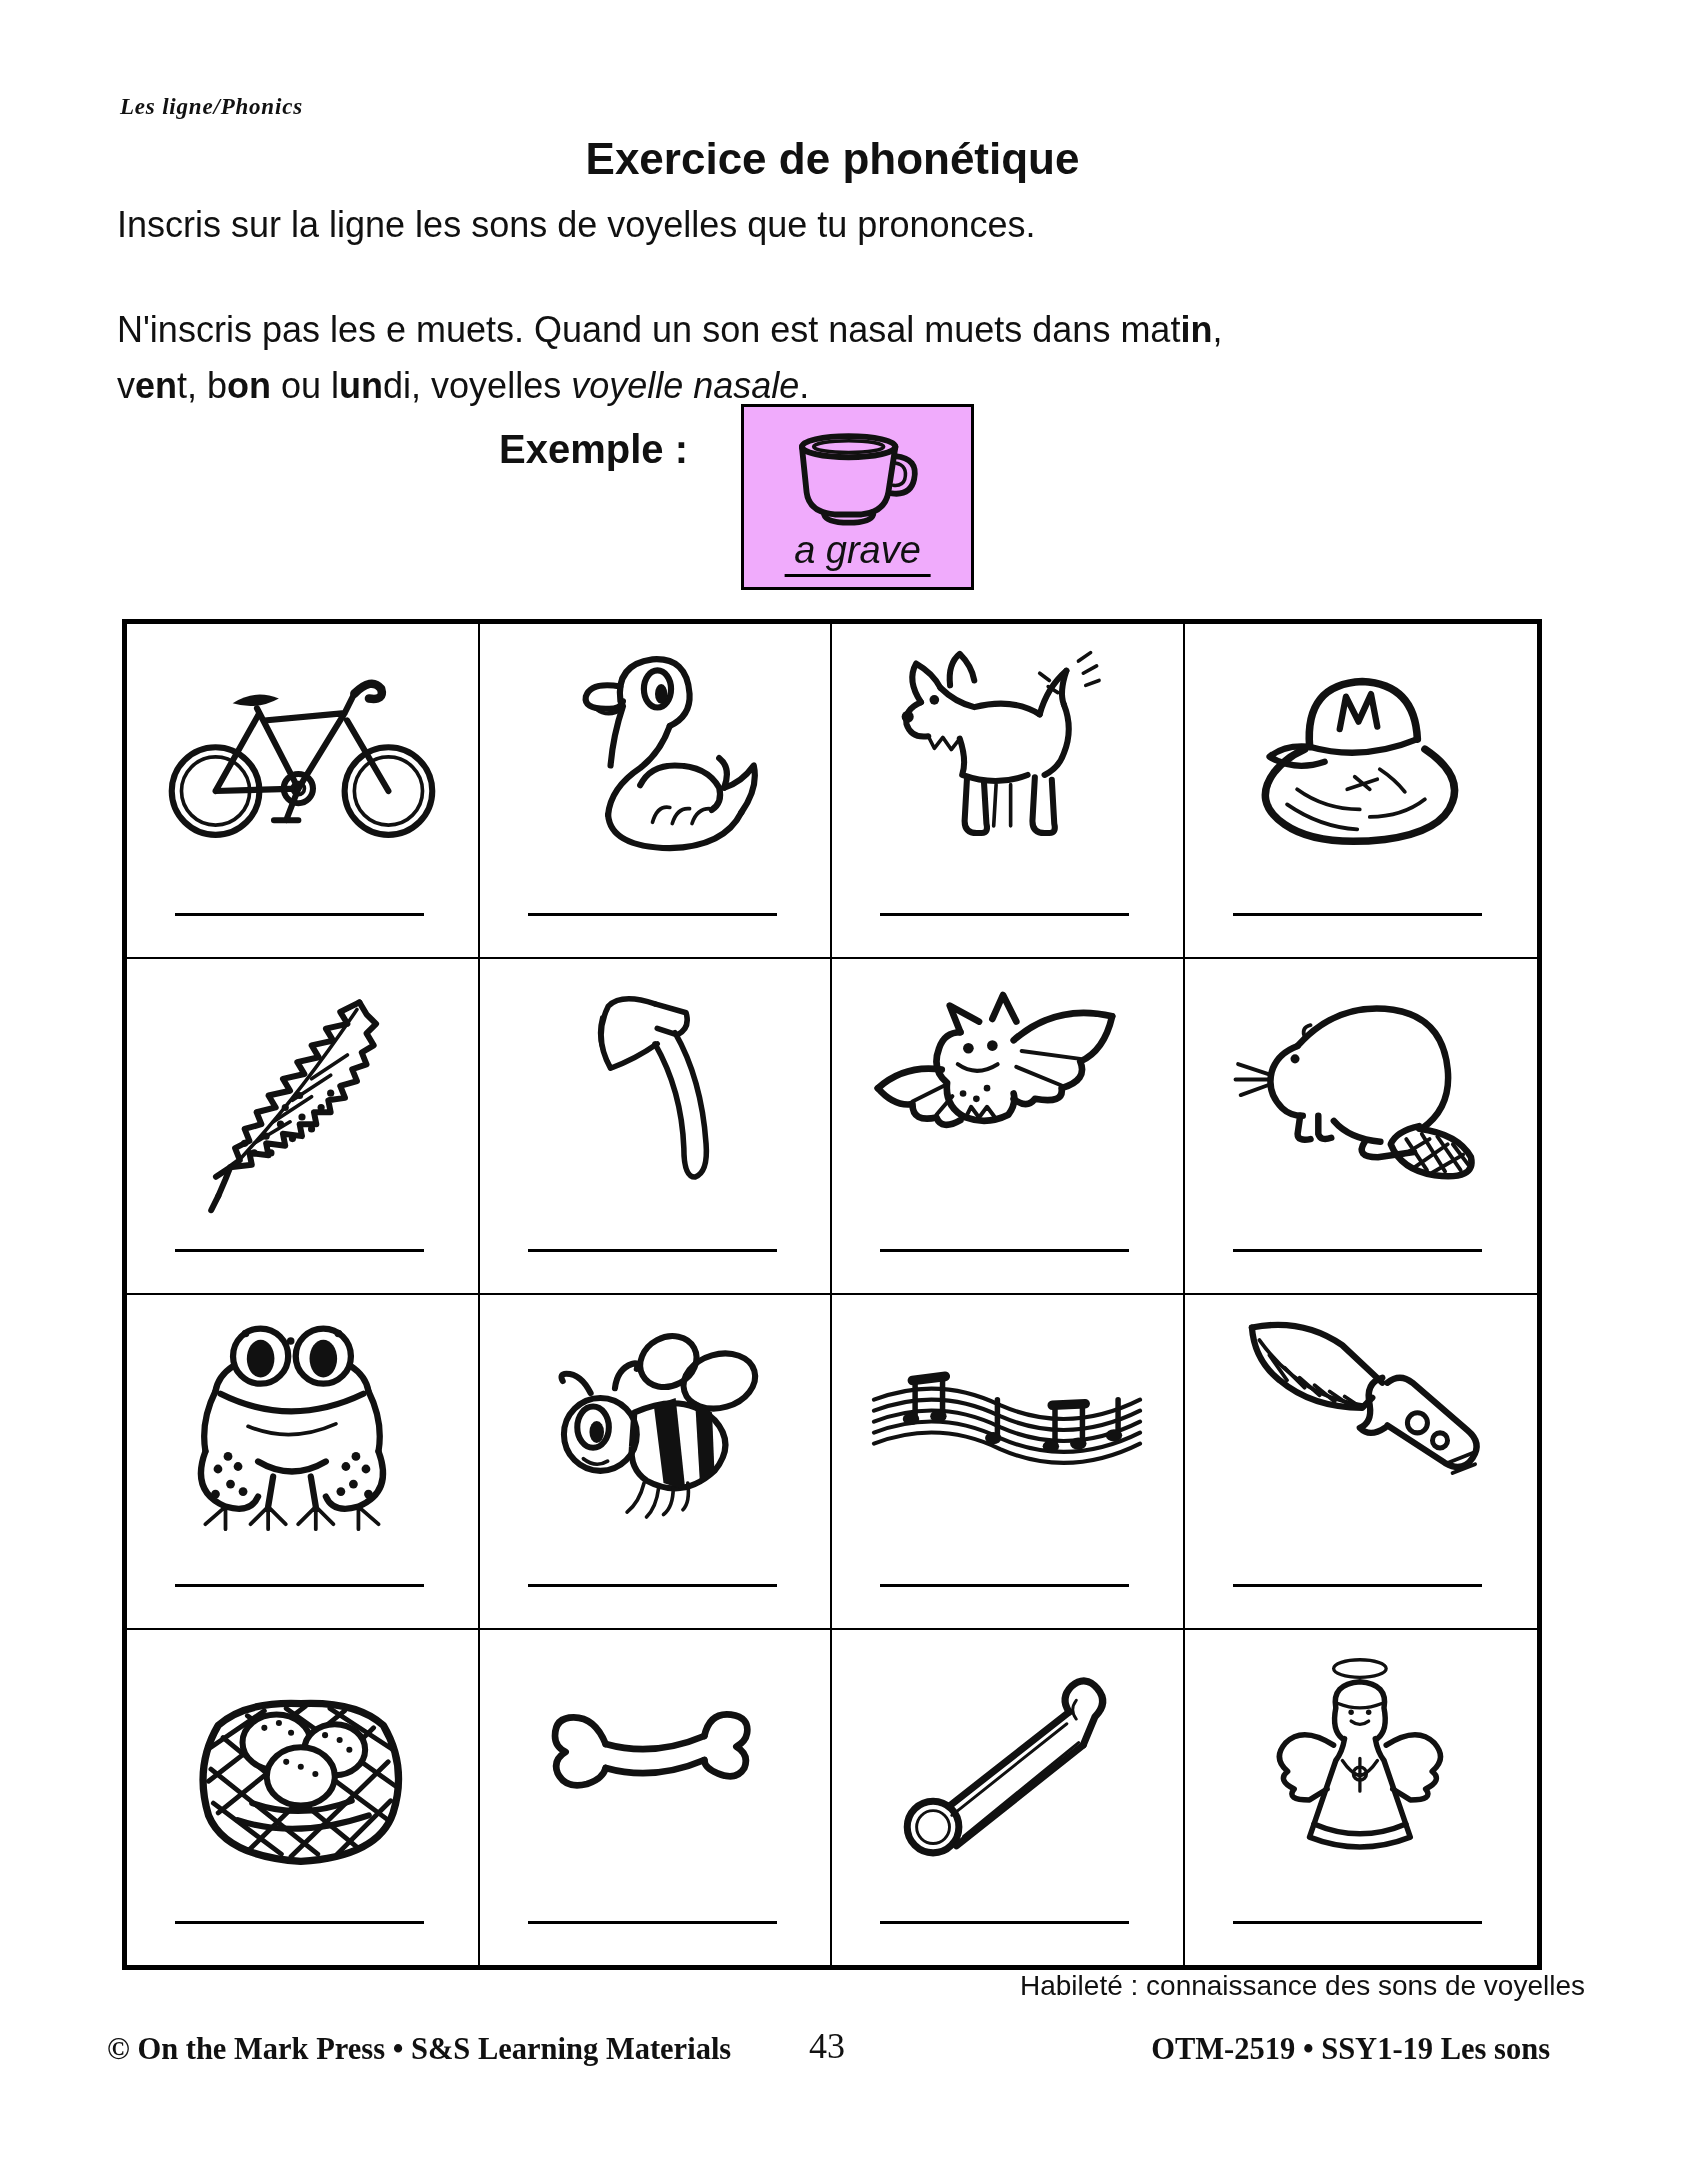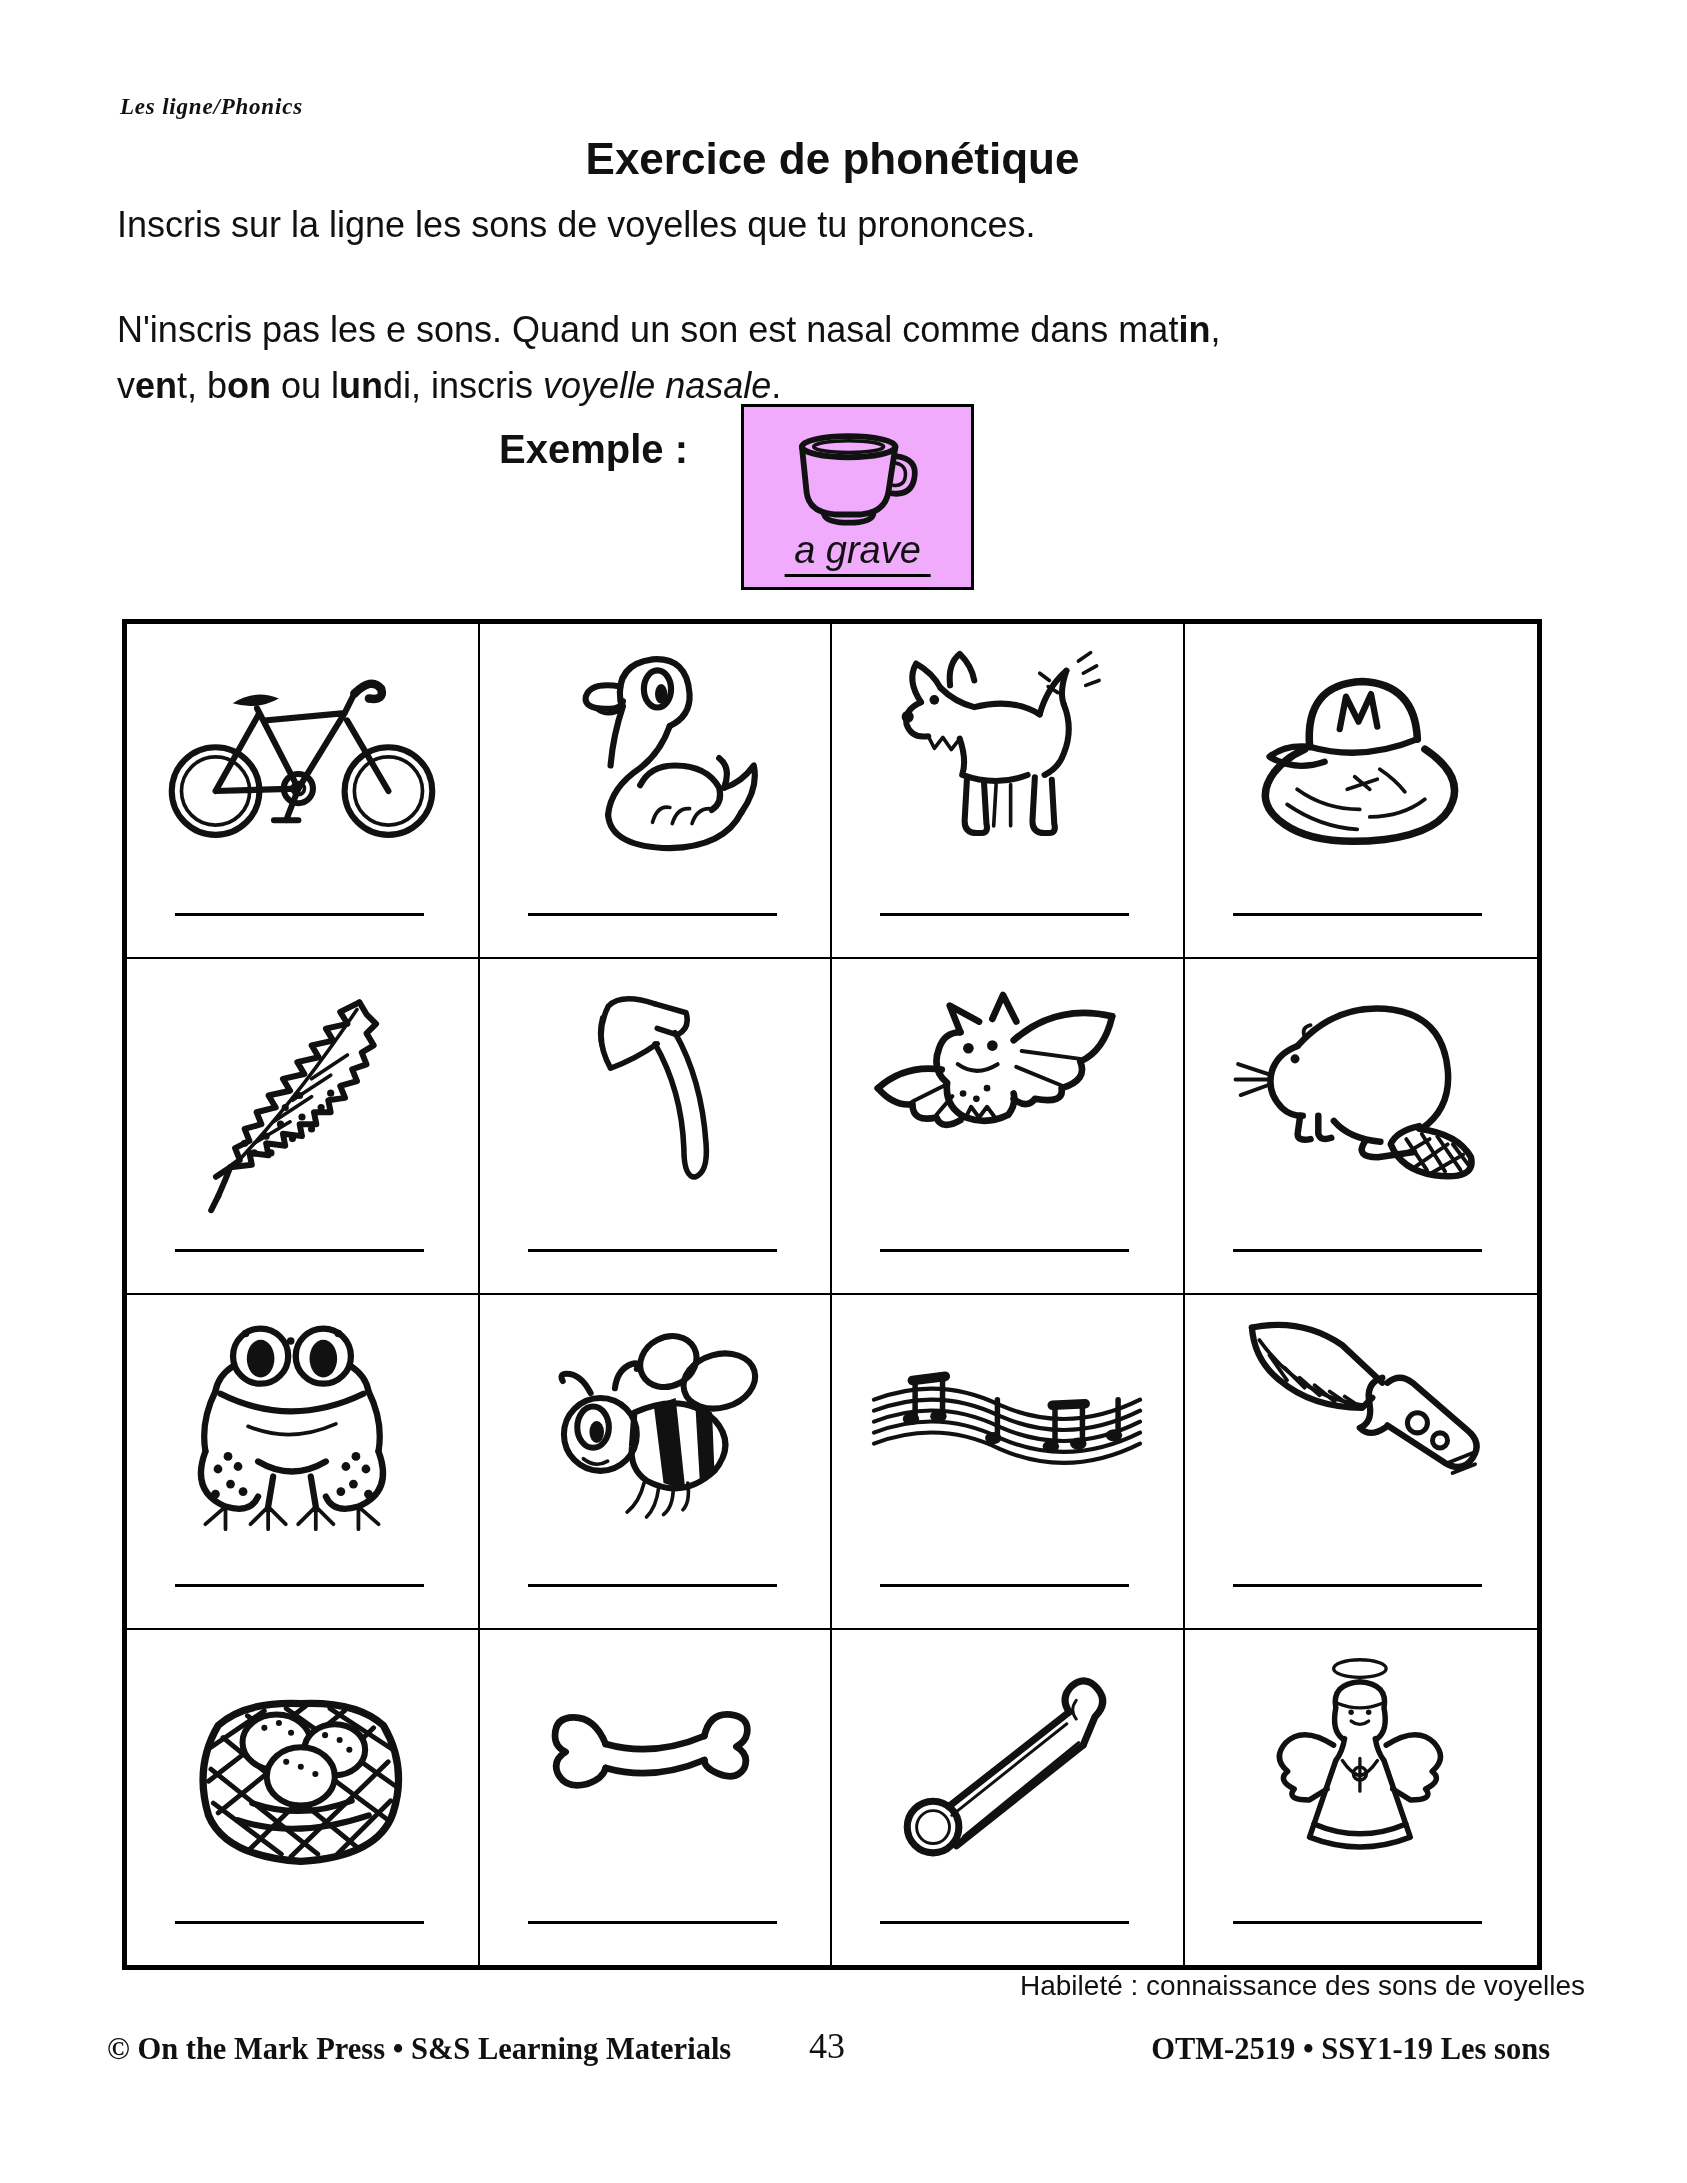--- a/index.html
+++ b/index.html
@@ -58,22 +58,22 @@
 </style>
 </head>
 <body>
 
 <div class="corner-label">Les ligne/Phonics</div>
 <div class="page-title">Exercice de phonétique</div>
 
 <div class="instr1">Inscris sur la ligne les sons de voyelles que tu prononces.</div>
 
 <div class="instr2">
-  <div><span>N'inscris pas les e sons. Quand un son est nasal comme dans mat</span><span class="bd">in</span><span>,</span></div>
-  <div><span>v</span><span class="bd">en</span><span>t, b</span><span class="bd">on</span><span> ou l</span><span class="bd">un</span><span>di, inscris </span><span class="it">voyelle nasale</span><span>.</span></div>
+  <div><span>N'inscris pas les e muets. Quand un son est nasal muets dans mat</span><span class="bd">in</span><span>,</span></div>
+  <div><span>v</span><span class="bd">en</span><span>t, b</span><span class="bd">on</span><span> ou l</span><span class="bd">un</span><span>di, voyelles </span><span class="it">voyelle nasale</span><span>.</span></div>
 </div>
 
 <div class="example-label">Exemple :</div>
 
 <div class="example-box">
   <svg viewBox="0 0 130 95" width="152" height="111">
     <g class="art">
       <ellipse cx="57" cy="16" rx="40" ry="9"></ellipse>
       <ellipse class="thin" cx="57" cy="16" rx="30" ry="5"></ellipse>
       <path d="M17,16 L21,55 Q23,72 45,74 L68,74 Q88,72 91,55 L97,16"></path>

